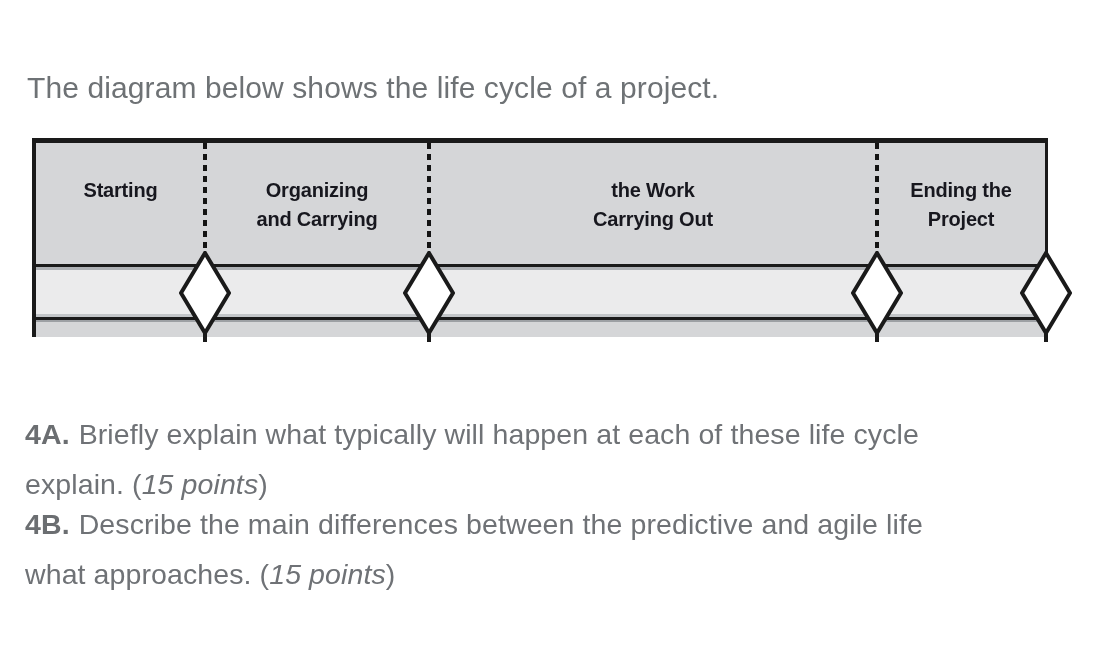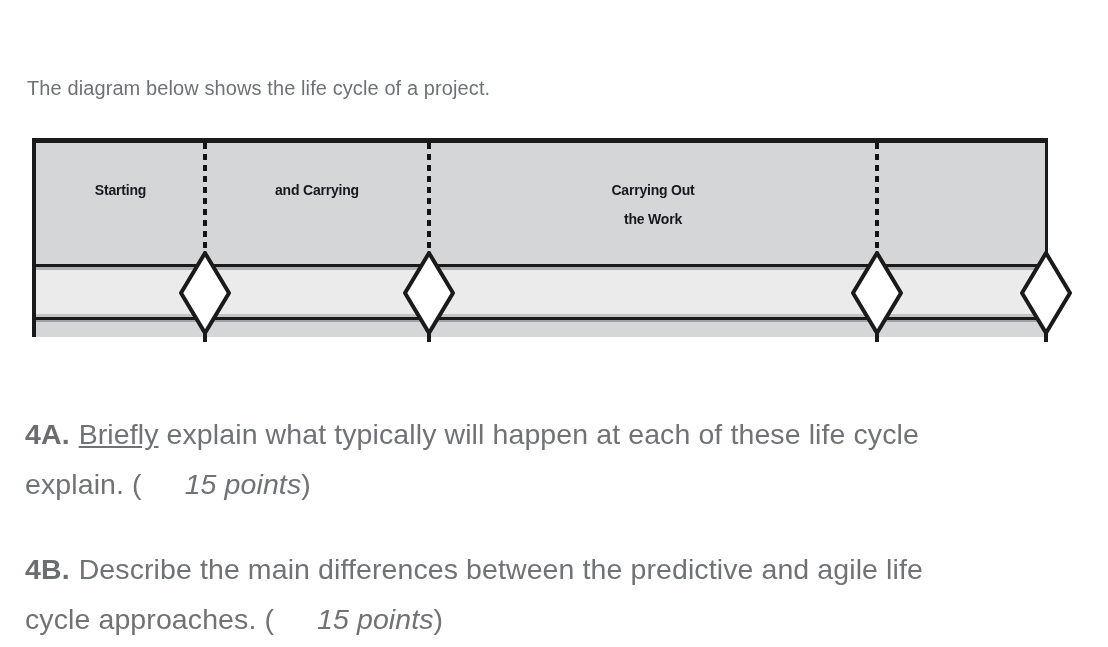--- a/index.html
+++ b/index.html
@@ -4,37 +4,37 @@
 <style>
   html,body { margin:0; padding:0; background:#ffffff; }
   .canvas {
     position:relative; width:1108px; height:647px; background:#ffffff;
     font-family:"Liberation Sans", sans-serif; overflow:hidden;
   }
 
   
   .intro {
     position:absolute; left:27px; top:70px;
-    font-size:20px; line-height:36px; color:#6e7275;
+    font-size:30px; line-height:36px; color:#6e7275;
     letter-spacing:0.1px;
   }
 
   
   .figure {
     position:absolute; left:32px; top:138px; width:1016px; height:199px;
     box-sizing:border-box;
     border-top:5px solid #1a1a1a;
     border-left:4px solid #1a1a1a;
     border-right:3px solid #1a1a1a;
   }
   .band-top { position:relative; height:121px; background:#d5d6d8; }
   .cells { display:flex; height:100%; }
   .cell {
     box-sizing:border-box; padding-top:33px; text-align:center;
-    font-weight:bold; font-size:14px; line-height:29px;
+    font-weight:bold; font-size:20px; line-height:29px;
     color:#17171e; letter-spacing:-0.2px;
   }
   .cell-1 { width:169px; }
   .cell-2 { width:224px; }
   .cell-3 { width:448px; }
   .cell-4 { flex:1; }
   .dash {
     position:absolute; top:0; width:4px; height:121px;
     background:repeating-linear-gradient(to bottom, #141414 0 6px, rgba(0,0,0,0) 6px 11px);
   }
@@ -55,45 +55,50 @@
   .diamond-3 { left:815px; } .diamond-4 { left:984px; }
   .diamond svg { display:block; }
 
   
   .q {
     position:absolute; left:25px; width:1060px;
     font-size:28.5px; line-height:50px; color:#6f7276;
     white-space:pre-wrap; letter-spacing:0.1px;
   }
   .q-4a { top:409px; }
-  .q-4b { top:544px; }
+  .q-4b { top:499px; }
   .q-label { font-weight:bold; margin-right:9px; color:#6b6e71; }
-  .und { text-decoration:underline; }
-  .ital { font-style:italic;margin-left:43px; }
+  .und { }
+  .ital { font-style:italic; }
 </style>
 </head>
 <body>
 
 <div class="canvas">
 
   <div class="intro">The diagram below shows the life cycle of a project.</div>
 
   <div class="figure">
 
     <div class="band-top">
       <div class="cells">
         <div class="cell cell-1">
           <div>Starting</div>
         </div>
         <div class="cell cell-2">
+          <div>Organizing</div>
           <div>and Carrying</div>
         </div>
         <div class="cell cell-3">
+          <div>the Work</div>
           <div>Carrying Out</div>
-          <div>the Work</div>
+        </div>
+        <div class="cell cell-4">
+          <div>Ending the</div>
+          <div>Project</div>
         </div>
       </div>
       <div class="dash dash-1"></div>
       <div class="dash dash-2"></div>
       <div class="dash dash-3"></div>
     </div>
 
     <div class="line-black"></div>
     <div class="strip-a"></div>
     <div class="band-mid"></div>
@@ -125,15 +130,15 @@
     <div class="diamond diamond-4">
       <svg width="52" height="84" viewBox="0 0 52 84">
           <polygon points="26,2 50,42 26,82 2,42" fill="#ffffff" stroke="#1a1a1a" stroke-width="4"></polygon>
         </svg>
     </div>
 
   </div>
 
   <div class="q q-4a"><span class="q-label">4A.</span><span class="und">Briefly</span><span> explain what typically will happen at each of these life cycle</span><br><span>explain. (</span><span class="ital">15 points</span><span>)</span></div>
 
-  <div class="q q-4b"><span class="q-label">4B.</span><span>Describe the main differences between the predictive and agile life</span><br><span>cycle approaches. (</span><span class="ital">15 points</span><span>)</span></div>
+  <div class="q q-4b"><span class="q-label">4B.</span><span>Describe the main differences between the predictive and agile life</span><br><span>what approaches. (</span><span class="ital">15 points</span><span>)</span></div>
 
 </div>
 
 </body></html>

